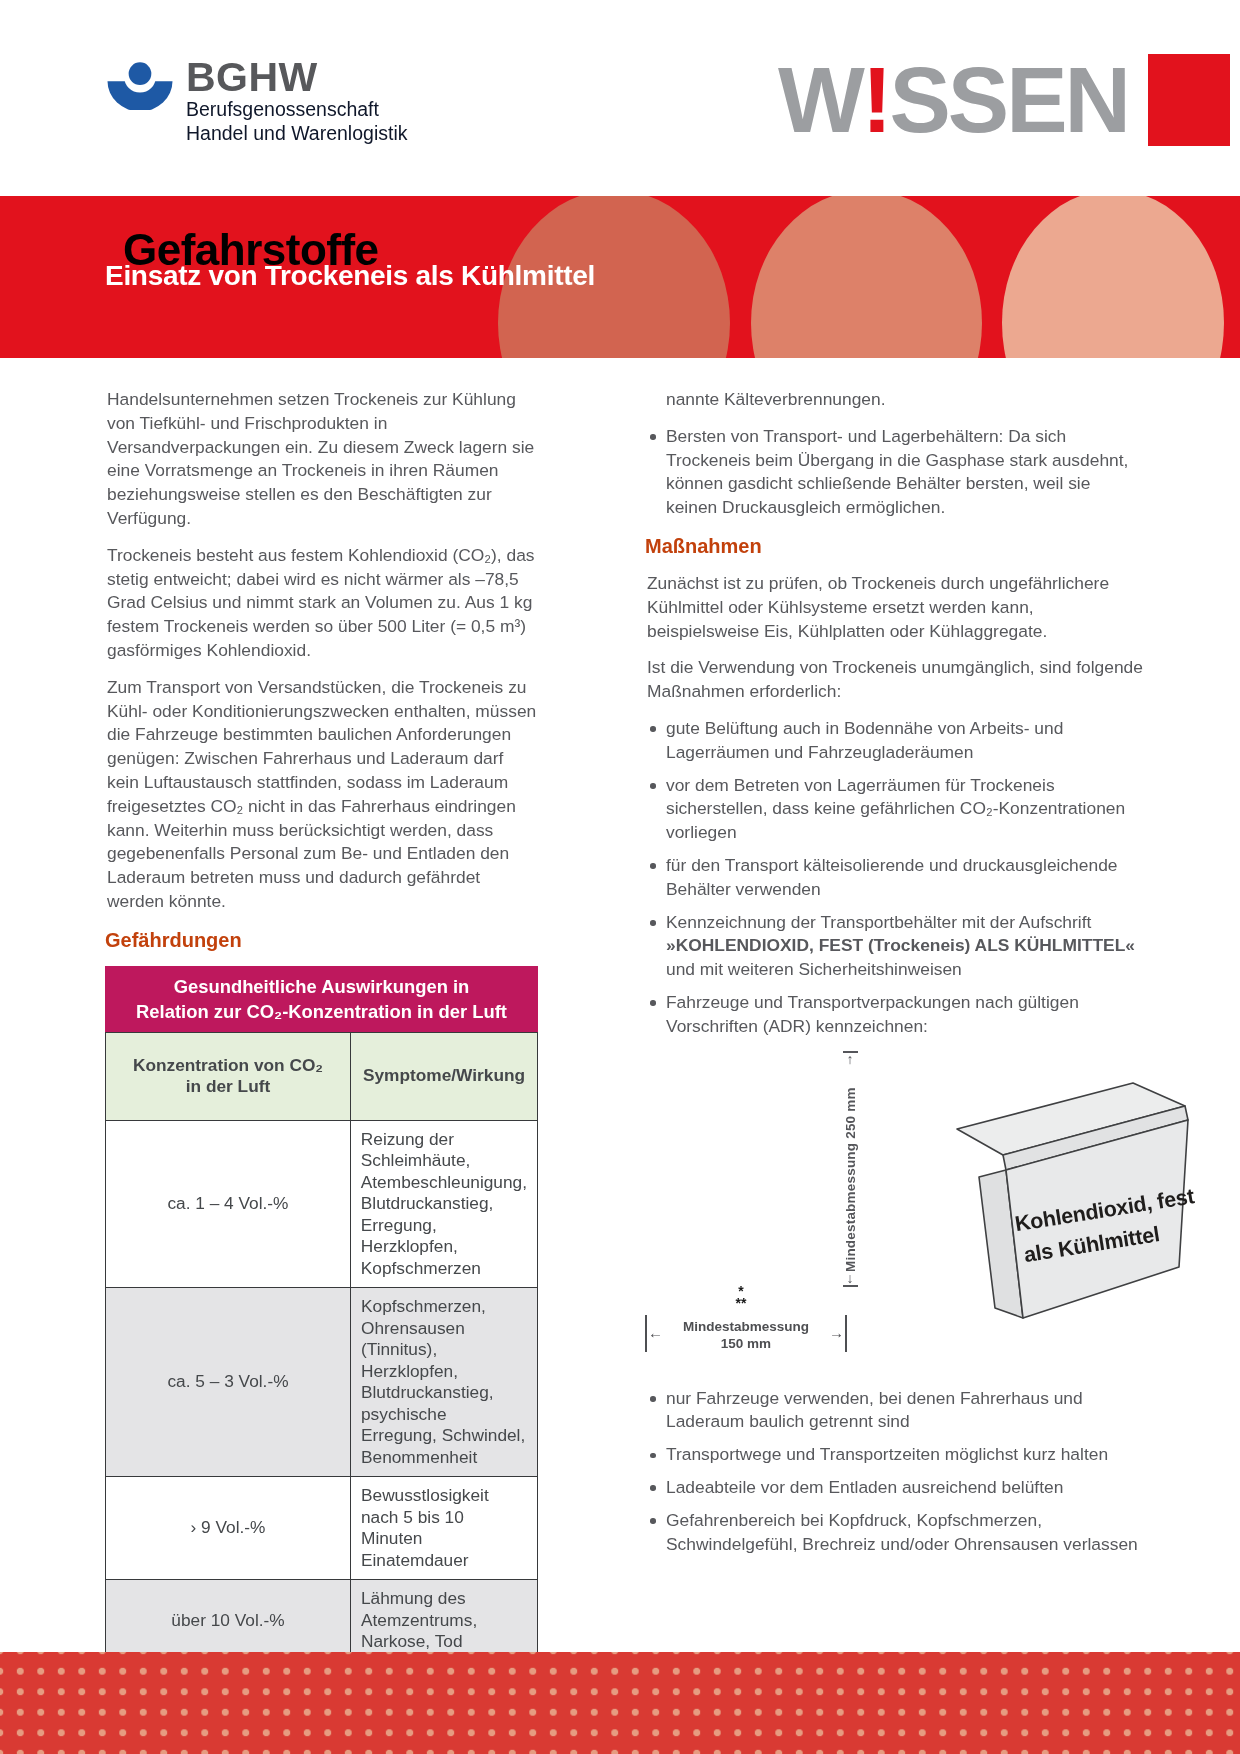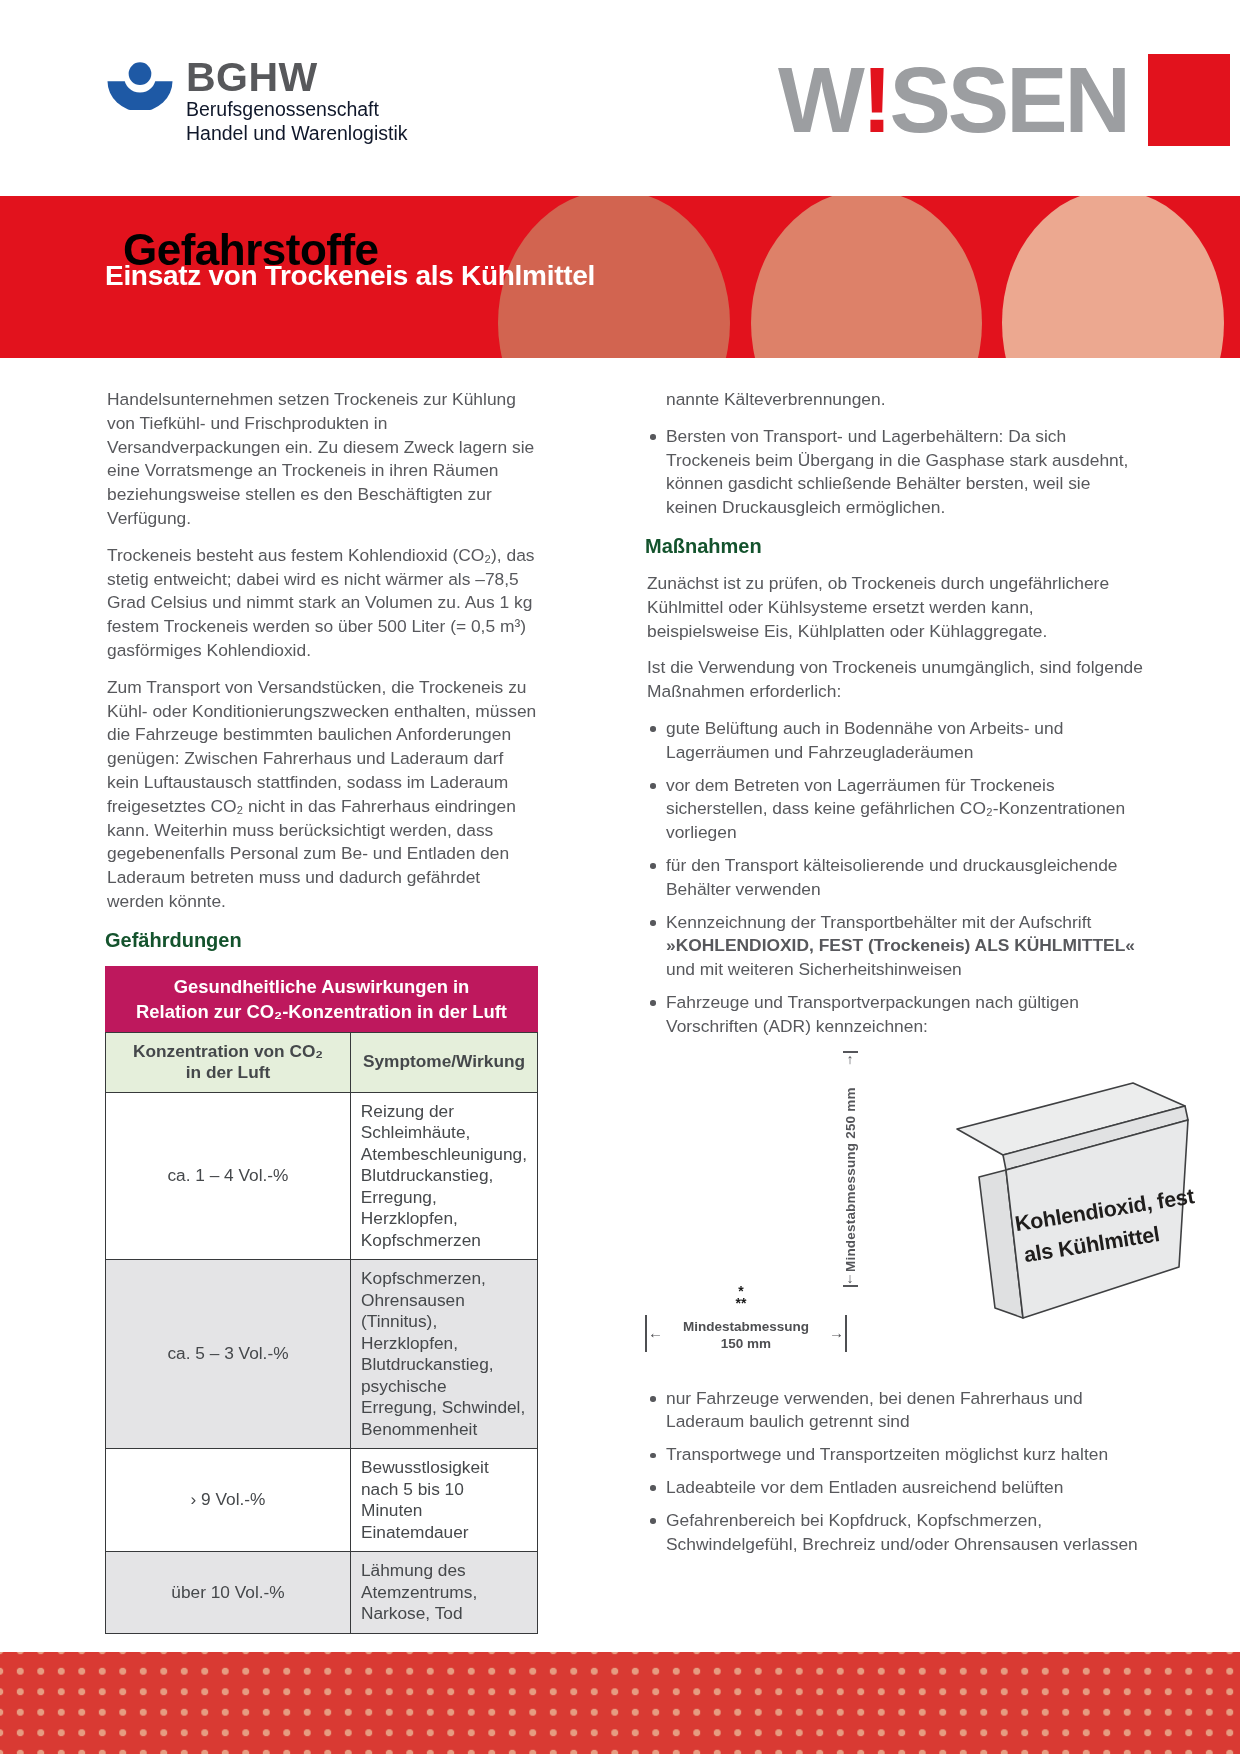--- a/index.html
+++ b/index.html
@@ -27,35 +27,35 @@
   .banner .c2 { left:751px; width:231px; background:#dd8169; }
   .banner .c3 { left:1002px; width:222px; background:#eca890; }
   .banner h1 { position:absolute; left:105px; top:12px; margin:18px; color:#000000; font-size:44px; line-height:48px; font-weight:bold; letter-spacing:-0.5px; }
   .banner h2 { position:absolute; left:105px; top:64px; margin:0; color:#fff; font-size:28px; line-height:32px; font-weight:bold; letter-spacing:-0.3px; }
 
   
   .content { position:absolute; left:105px; top:388px; width:1040px; display:flex; gap:105px; }
   .col-left  { width:435px; }
   .col-right { width:500px; }
   .content p { margin:0 0 13px 2px; font-size:17.4px; line-height:23.8px; }
-  .red-h { color:#14532d; font-size:20px; line-height:24px; font-weight:bold; margin:14px 0 14px; }
+  .red-h { color:#c2410c; font-size:20px; line-height:24px; font-weight:bold; margin:14px 0 14px; }
 
   ul.blt { list-style:none; margin:2px 0 12px 0; padding:0; }
   ul.blt li { position:relative; padding-left:21px; margin-bottom:9px; font-size:17.4px; line-height:23.8px; }
   ul.blt li::before { content:""; position:absolute; left:5px; top:9.5px; width:5.5px; height:5.5px; border-radius:50%; background:#57585c; }
 
   .cont-line { margin-left:21px !important; }
 
   
   .tbl { margin-top:12px; margin-bottom:30px; width:433px; color:#45484b; }
   .t-head { background:#be185d; color:#fff; font-weight:bold; font-size:18.4px; line-height:25px; text-align:center; padding:8px 6px; }
   .t-grid { border:1px solid #37393b; }
   .t-row { display:flex; }
   .t-row + .t-row { border-top:1px solid #37393b; }
-  .c-a { width:245px; box-sizing:border-box; border-right:1px solid #37393b; display:flex; align-items:center; justify-content:center; text-align:center; padding:8px 24px; font-size:17.3px; line-height:21.5px; }
+  .c-a { width:245px; box-sizing:border-box; border-right:1px solid #37393b; display:flex; align-items:center; justify-content:center; text-align:center; padding:22px 24px; font-size:17.3px; line-height:21.5px; }
   .c-b { flex:1; box-sizing:border-box; display:flex; align-items:center; padding:8px 10px; font-size:17.3px; line-height:21.5px; }
   .t-subhead { background:#e5efdb; font-weight:bold; }
   .t-subhead .c-b { justify-content:center; text-align:center; }
   .striped { background:#e4e4e6; }
 
   
   .figure { position:relative; height:320px; margin:8px 0 16px; }
   .sign { position:absolute; left:8px; top:0; width:176px; height:229px; background:#0c0c0c; }
   .sign-title { position:absolute; top:9px; left:0; right:0; text-align:center; color:#e8262d; font-size:26px; font-weight:bold; letter-spacing:1px; }
   .sign-art { position:absolute; left:0; bottom:0; width:176px; height:150px; }

